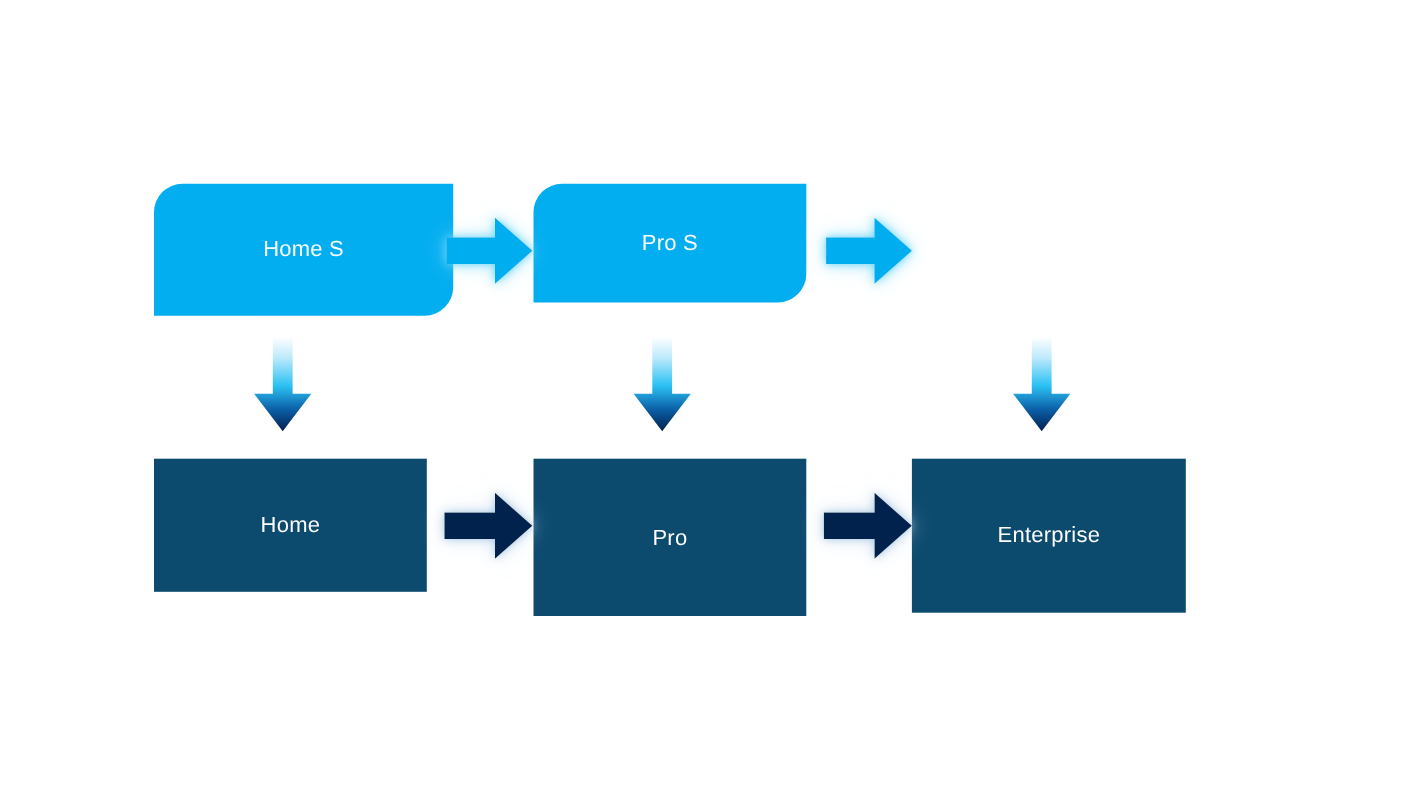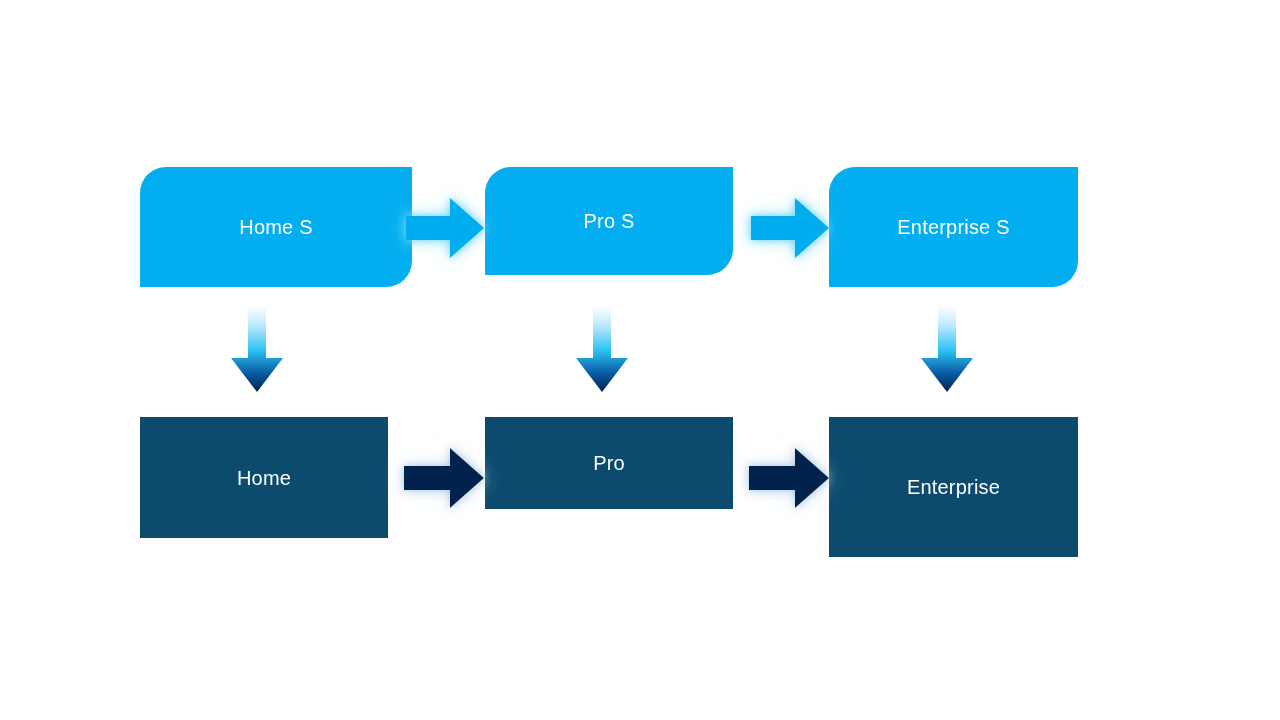--- a/index.html
+++ b/index.html
@@ -84,23 +84,20 @@
 <div id="canvas">
 
   <div class="box box-top" style="left:140px; top:167px; width:272px; height:120px;">
     <span class="box-label">Home S</span>
   </div>
 
   <div class="box box-top" style="left:485px; top:167px; width:248px; height:108px;">
     <span class="box-label">Pro S</span>
   </div>
 
-  <div class="box box-top" style="left:829px; top:167px; width:249px; height:120px;">
-    <span class="box-label">Enterprise S</span>
-  </div>
 
   <div class="arrow ar-top-1">
     <svg width="78" height="62" viewBox="0 0 78 62" xmlns="http://www.w3.org/2000/svg">
       <defs>
         <filter id="glowCyan1" x="-60%" y="-60%" width="220%" height="220%">
           <feDropShadow dx="0" dy="0" stdDeviation="4" flood-color="#5fd2f7" flood-opacity="0.95"></feDropShadow>
           <feDropShadow dx="0" dy="0" stdDeviation="8" flood-color="#8fe0fa" flood-opacity="0.55"></feDropShadow>
         </filter>
       </defs>
       <path d="M0,19 L44,19 L44,1 L78,31 L44,61 L44,43 L0,43 Z" fill="#03aef0" filter="url(#glowCyan1)"></path>
@@ -161,21 +158,21 @@
         </linearGradient>
       </defs>
       <path d="M17,0 L35,0 L35,52 L52,52 L26,86 L0,52 L17,52 Z" fill="url(#gradDown3)"></path>
     </svg>
   </div>
 
   <div class="box box-bottom" style="left:140px; top:417px; width:248px; height:121px;">
     <span class="box-label">Home</span>
   </div>
 
-  <div class="box box-bottom" style="left:485px; top:417px; width:248px; height:92px;">
+  <div class="box box-bottom" style="left:485px; top:417px; width:248px; height:143px;">
     <span class="box-label">Pro</span>
   </div>
 
   <div class="box box-bottom" style="left:829px; top:417px; width:249px; height:140px;">
     <span class="box-label">Enterprise</span>
   </div>
 
   <div class="arrow ar-bot-1">
     <svg width="80" height="62" viewBox="0 0 80 62" xmlns="http://www.w3.org/2000/svg">
       <defs>

